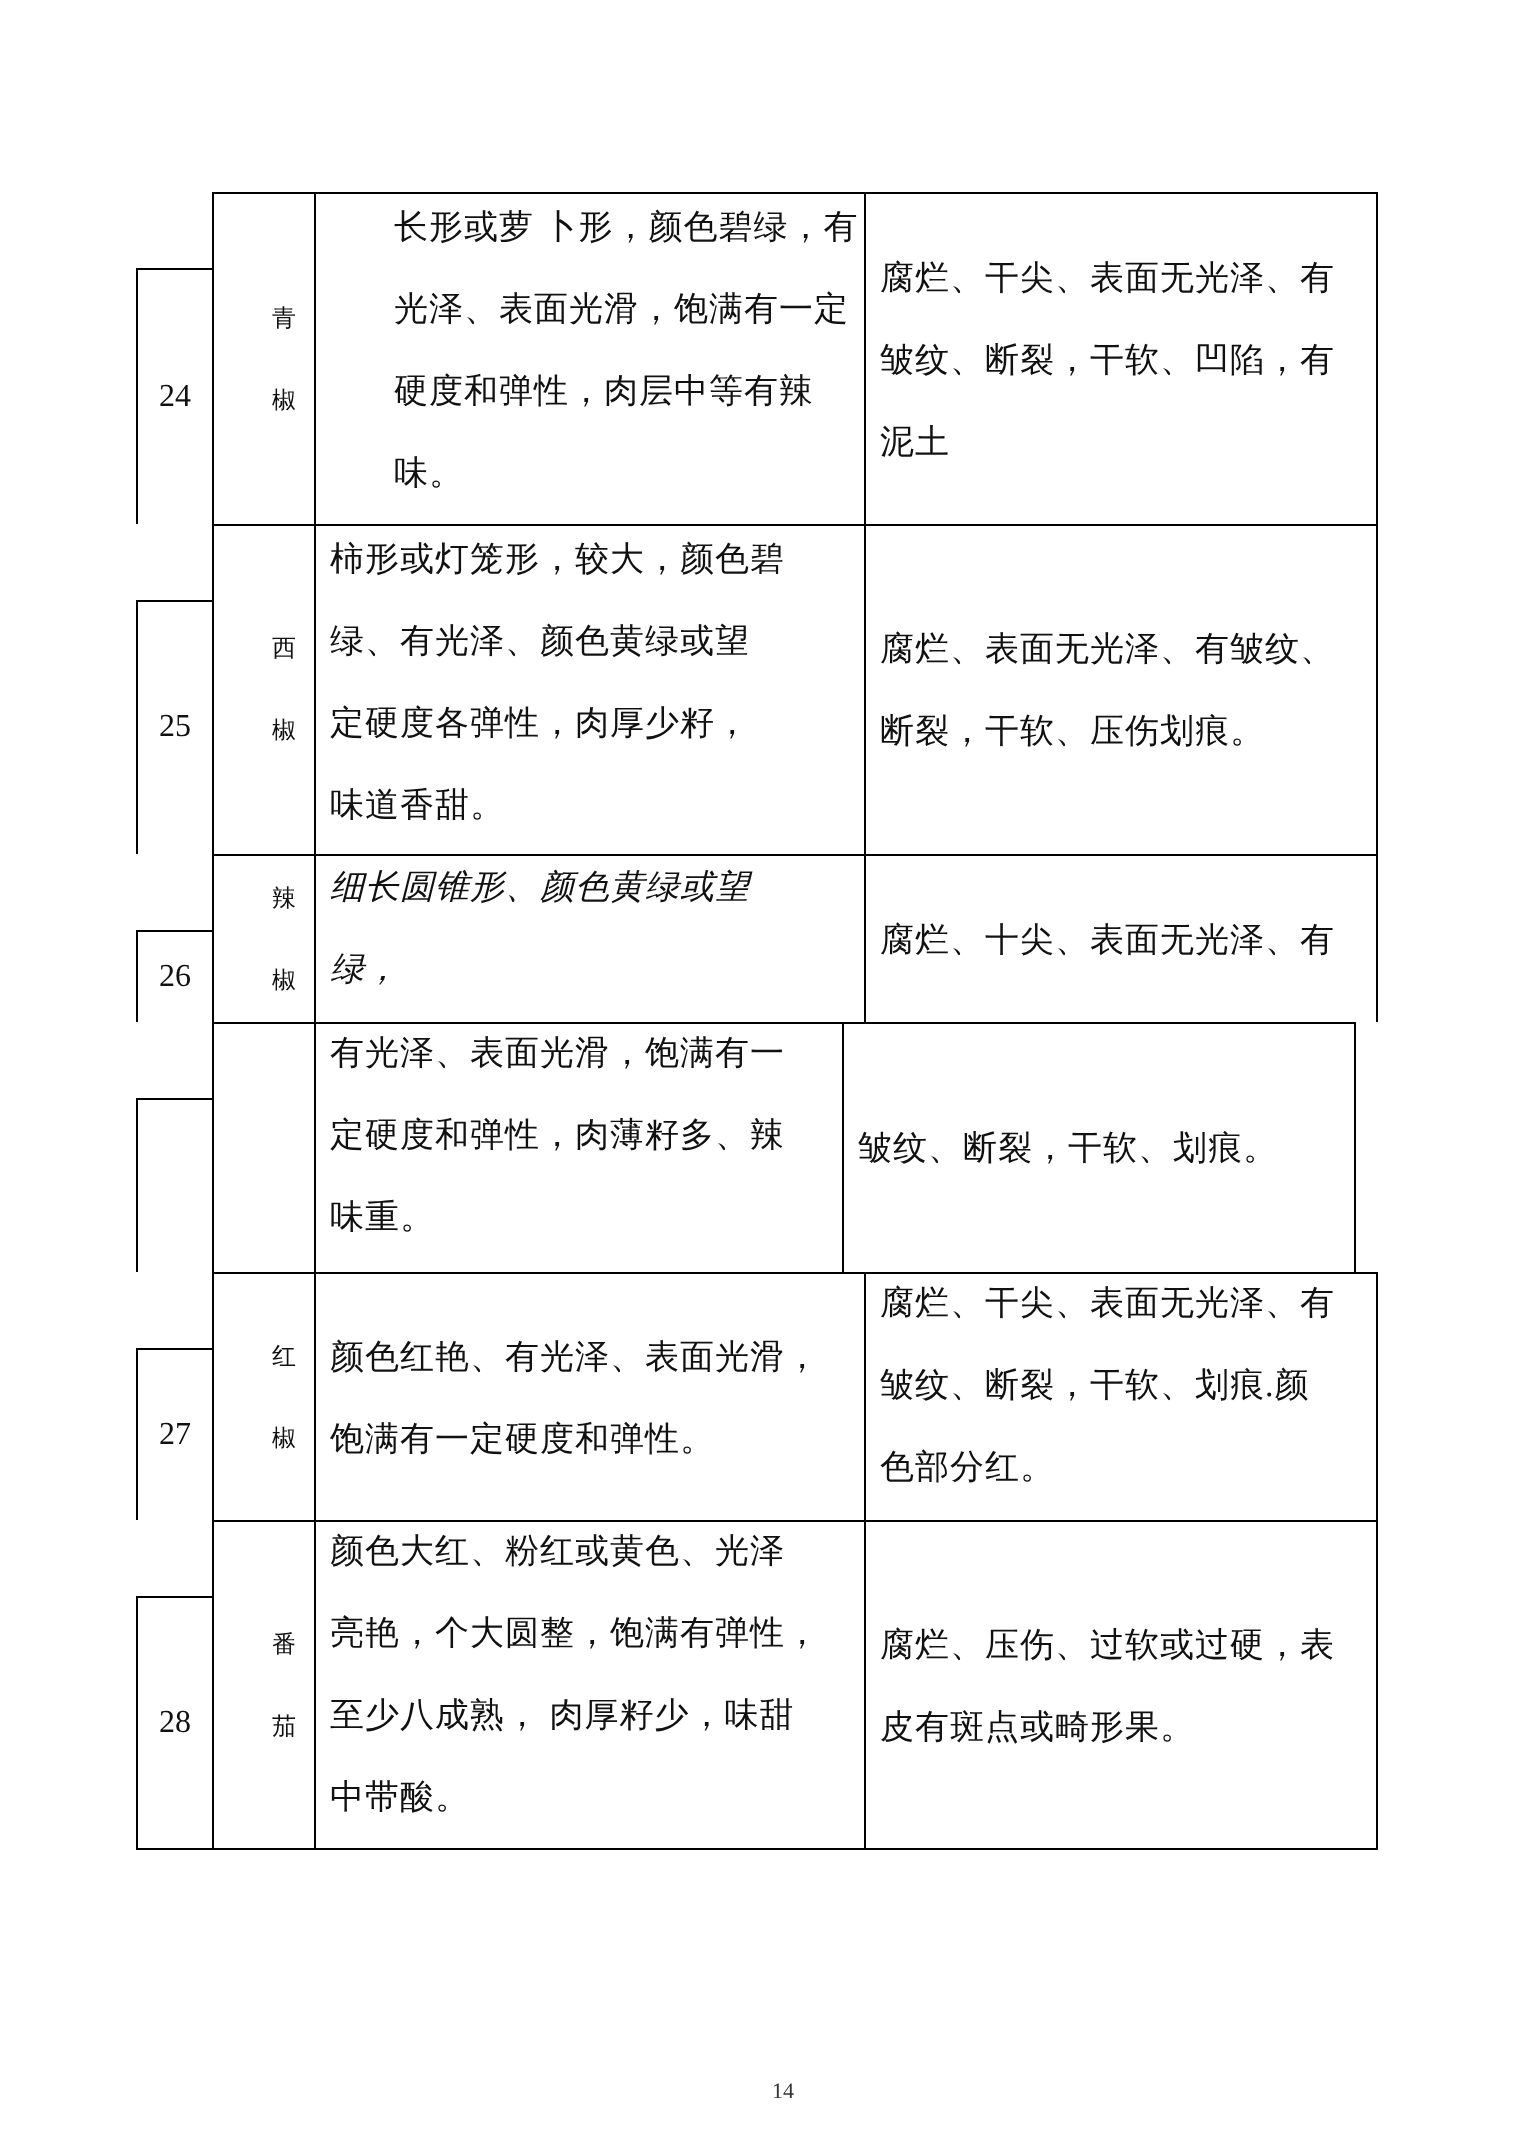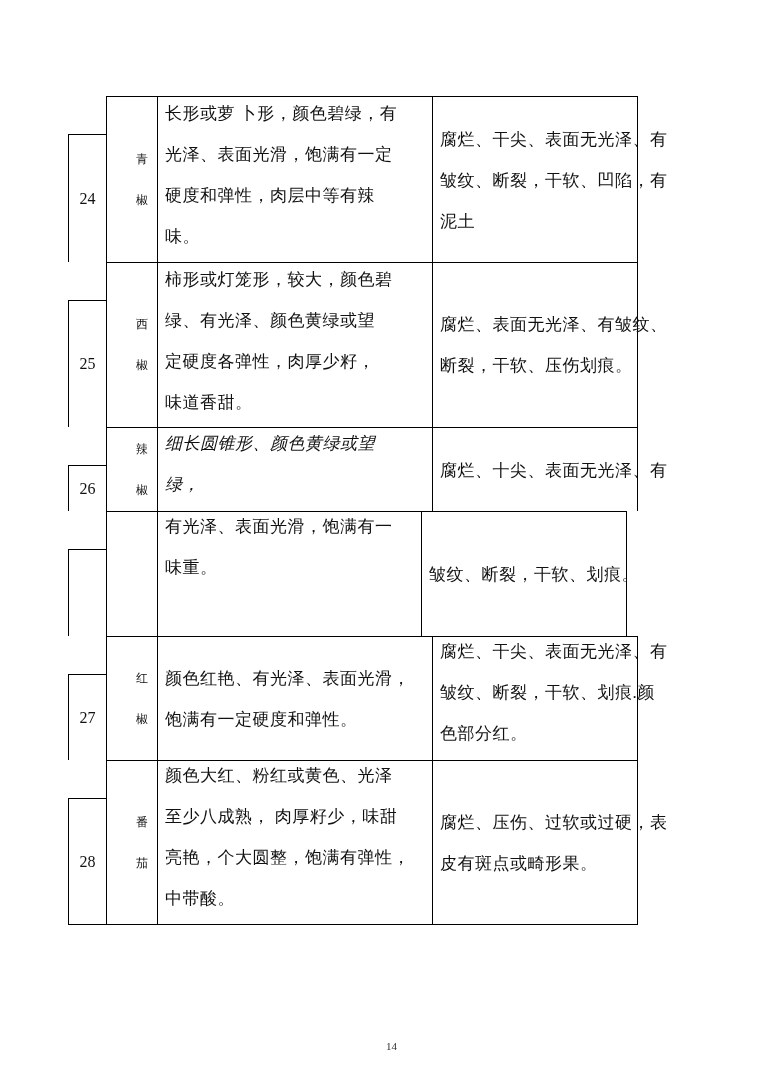--- a/index.html
+++ b/index.html
@@ -10,21 +10,21 @@
   }
   .page { position: absolute; left: 0; top: 0; width: 761px; height: 1077px; }
   .row { position: absolute; left: 68px; width: 625px; }
   .cell {
     position: absolute; top: 0; bottom: 0; box-sizing: border-box;
     border-left: 1.5px solid #000; border-top: 1.5px solid #000;
   }
   .c-num { left: 0; width: 38px; margin-top: 38px; }
   .c-name { left: 38px; width: 51px; }
   .c-desc { left: 89px; width: 275px; }
-  .c-defect { left: 364px; width: 206px; border-right: 1.5px solid #000; }
+  .c-defect { left: 364px; width: 257px; border-right: 1.5px solid #000; }
   .row.last .cell { border-bottom: 1.5px solid #000; }
   .row.cont .c-defect { left: 353px; padding-left: 12px; }
   .num {
     position: absolute; left: 0; right: 0; top: 50%; transform: translateY(-50%);
     text-align: center; font-size: 16px;
   }
   .name {
     position: absolute; left: 8px; top: 50%; transform: translateY(-50%);
     width: 18px; font-size: 12px; line-height: 41px; word-break: break-all; margin-left: 21px;
   }
@@ -45,21 +45,21 @@
 <div class="page">
 
   <div class="row" style="top:96px;height:166px;">
     <div class="cell c-num">
       <div class="num">24</div>
     </div>
     <div class="cell c-name">
       <div class="name">青椒</div>
     </div>
     <div class="cell c-desc">
-      <div class="text" style="top:-4px;">
+      <div class="text" style="top:-4px;margin-left:32px;">
         <span class="line">长形或萝 卜形，颜色碧绿，有</span>
         <span class="line">光泽、表面光滑，饱满有一定</span>
         <span class="line">硬度和弹性，肉层中等有辣</span>
         <span class="line">味。</span>
       </div>
     </div>
     <div class="cell c-defect">
       <div class="text vcenter">
         <span class="line">腐烂、干尖、表面无光泽、有</span>
         <span class="line">皱纹、断裂，干软、凹陷，有</span>
@@ -114,20 +114,21 @@
   <div class="row cont" style="top:511px;height:125px;">
     <div class="cell c-num">
       <div class="num"></div>
     </div>
     <div class="cell c-name">
       <div class="name"></div>
     </div>
     <div class="cell c-desc">
       <div class="text" style="top:-6px;">
         <span class="line">有光泽、表面光滑，饱满有一</span>
+        <span class="line">定硬度和弹性，肉薄籽多、辣</span>
         <span class="line">味重。</span>
       </div>
     </div>
     <div class="cell c-defect">
       <div class="text vcenter">
         <span class="line">皱纹、断裂，干软、划痕。</span>
       </div>
     </div>
   </div>
 
@@ -156,22 +157,22 @@
   <div class="row last" style="top:760px;height:165px;">
     <div class="cell c-num">
       <div class="num">28</div>
     </div>
     <div class="cell c-name">
       <div class="name">番茄</div>
     </div>
     <div class="cell c-desc">
       <div class="text" style="top:-6px;">
         <span class="line">颜色大红、粉红或黄色、光泽</span>
+        <span class="line">亮艳，个大圆整，饱满有弹性，</span>
         <span class="line">至少八成熟， 肉厚籽少，味甜</span>
-        <span class="line">亮艳，个大圆整，饱满有弹性，</span>
         <span class="line">中带酸。</span>
       </div>
     </div>
     <div class="cell c-defect">
       <div class="text vcenter">
         <span class="line">腐烂、压伤、过软或过硬，表</span>
         <span class="line">皮有斑点或畸形果。</span>
       </div>
     </div>
   </div>

